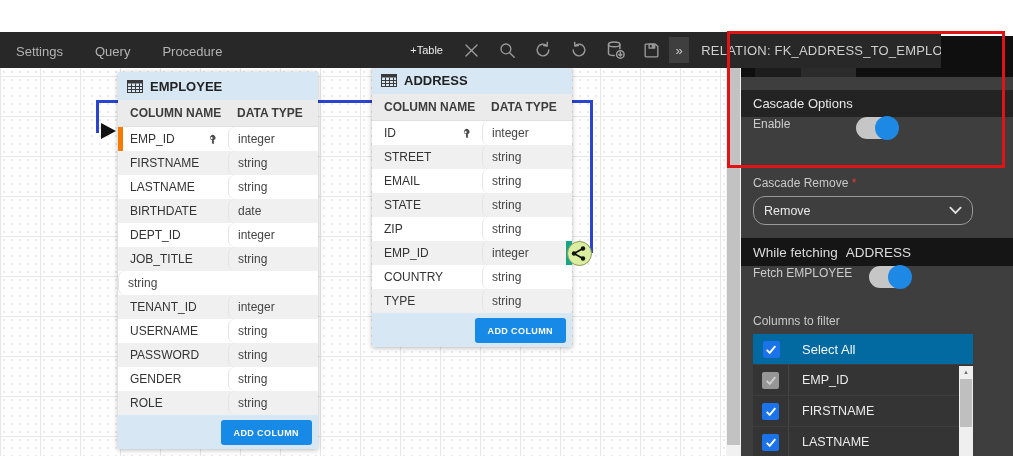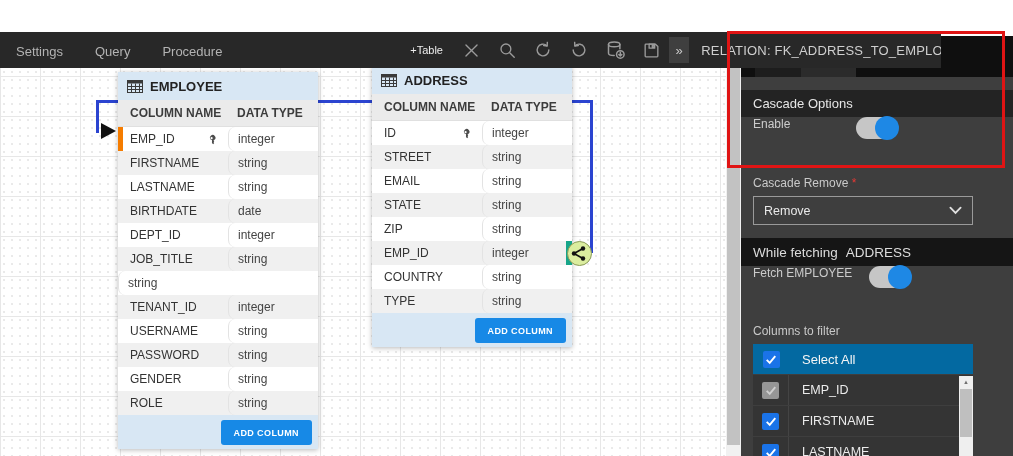--- a/index.html
+++ b/index.html
@@ -69,21 +69,21 @@
   .ptab { width:46px; display:flex; align-items:center; justify-content:center; cursor:pointer;
     border-top:3px solid transparent; background:#1d1d1d; }
   .ptab.active { width:55px; background:#2b2b2b; border-top:3px solid #1e88e5; }
   .sect-head { height:27px; background:#232323; display:flex; align-items:center; padding-left:12px;
     color:#e6e6e6; font-size:13px; margin-top:13px; }
   .row-toggle { height:49px; display:flex; align-items:flex-start; padding-left:12px; color:#cccccc; font-size:12px; }
   .toggle { position:relative; width:42px; height:22px; background:#c6c6c6; border-radius:11px; cursor:pointer; flex:none; }
   .toggle .knob { position:absolute; right:-1px; top:-1px; width:24px; height:24px; border-radius:50%; background:#1e88e5; }
   .field-label { margin:10px 12px 6px; color:#c9c9c9; font-size:12px; }
   .req { color:#e53935; }
-  .selectbox { margin:0 12px; width:220px; height:29px; border:1px solid #9a9a9a; border-radius:0;
+  .selectbox { margin:0 12px; width:220px; height:29px; border:1px solid #9a9a9a; border-radius:12px;
     display:flex; align-items:center; padding:0 10px; color:#e9e9e9; font-size:12.5px; cursor:pointer; }
   .selectbox svg { margin-left:auto; stroke:#e0e0e0; fill:none; stroke-width:2; stroke-linecap:round; }
   .black-head { height:28px; background:#151515; display:flex; align-items:center; padding-left:12px;
     color:#dcdcdc; font-size:13.5px; margin-top:13px; gap:8px; }
   .collist { margin:4px 0 0 12px; width:220px; position:relative; }
   .colrow { height:31px; display:flex; align-items:center; background:#343434; border-bottom:1px solid #3e3e3e; }
   .colrow.selall { background:#0369a1; }
   .colrow .cbcell { width:36px; display:flex; align-items:center; justify-content:center;
     border-right:1px solid #444; align-self:stretch; }
   .cb { width:17px; height:17px; border-radius:2px; background:#1a73e8; display:flex; align-items:center;
@@ -349,21 +349,21 @@
         <span style="font-weight:400">ADDRESS</span>
     </div>
 
     <div class="row-toggle" style="height:48px;">
       <span style="width:116px;">Fetch EMPLOYEE</span>
       <span class="toggle">
           <span class="knob"></span>
         </span>
     </div>
 
-    <div class="field-label" style="margin-top:10px;">Columns to filter</div>
+    <div class="field-label" style="margin-top:0;">Columns to filter</div>
 
     <div class="collist">
       <div class="colrow selall">
         <span class="cbcell" style="border-right:none;">
             <span class="cb">
           <svg width="12" height="11" viewBox="0 0 14 12">
                 <polyline points="2,6.5 5.5,10 12,2" fill="none" stroke="#fff" stroke-width="2.2"></polyline>
               </svg>
         </span>
           </span>

